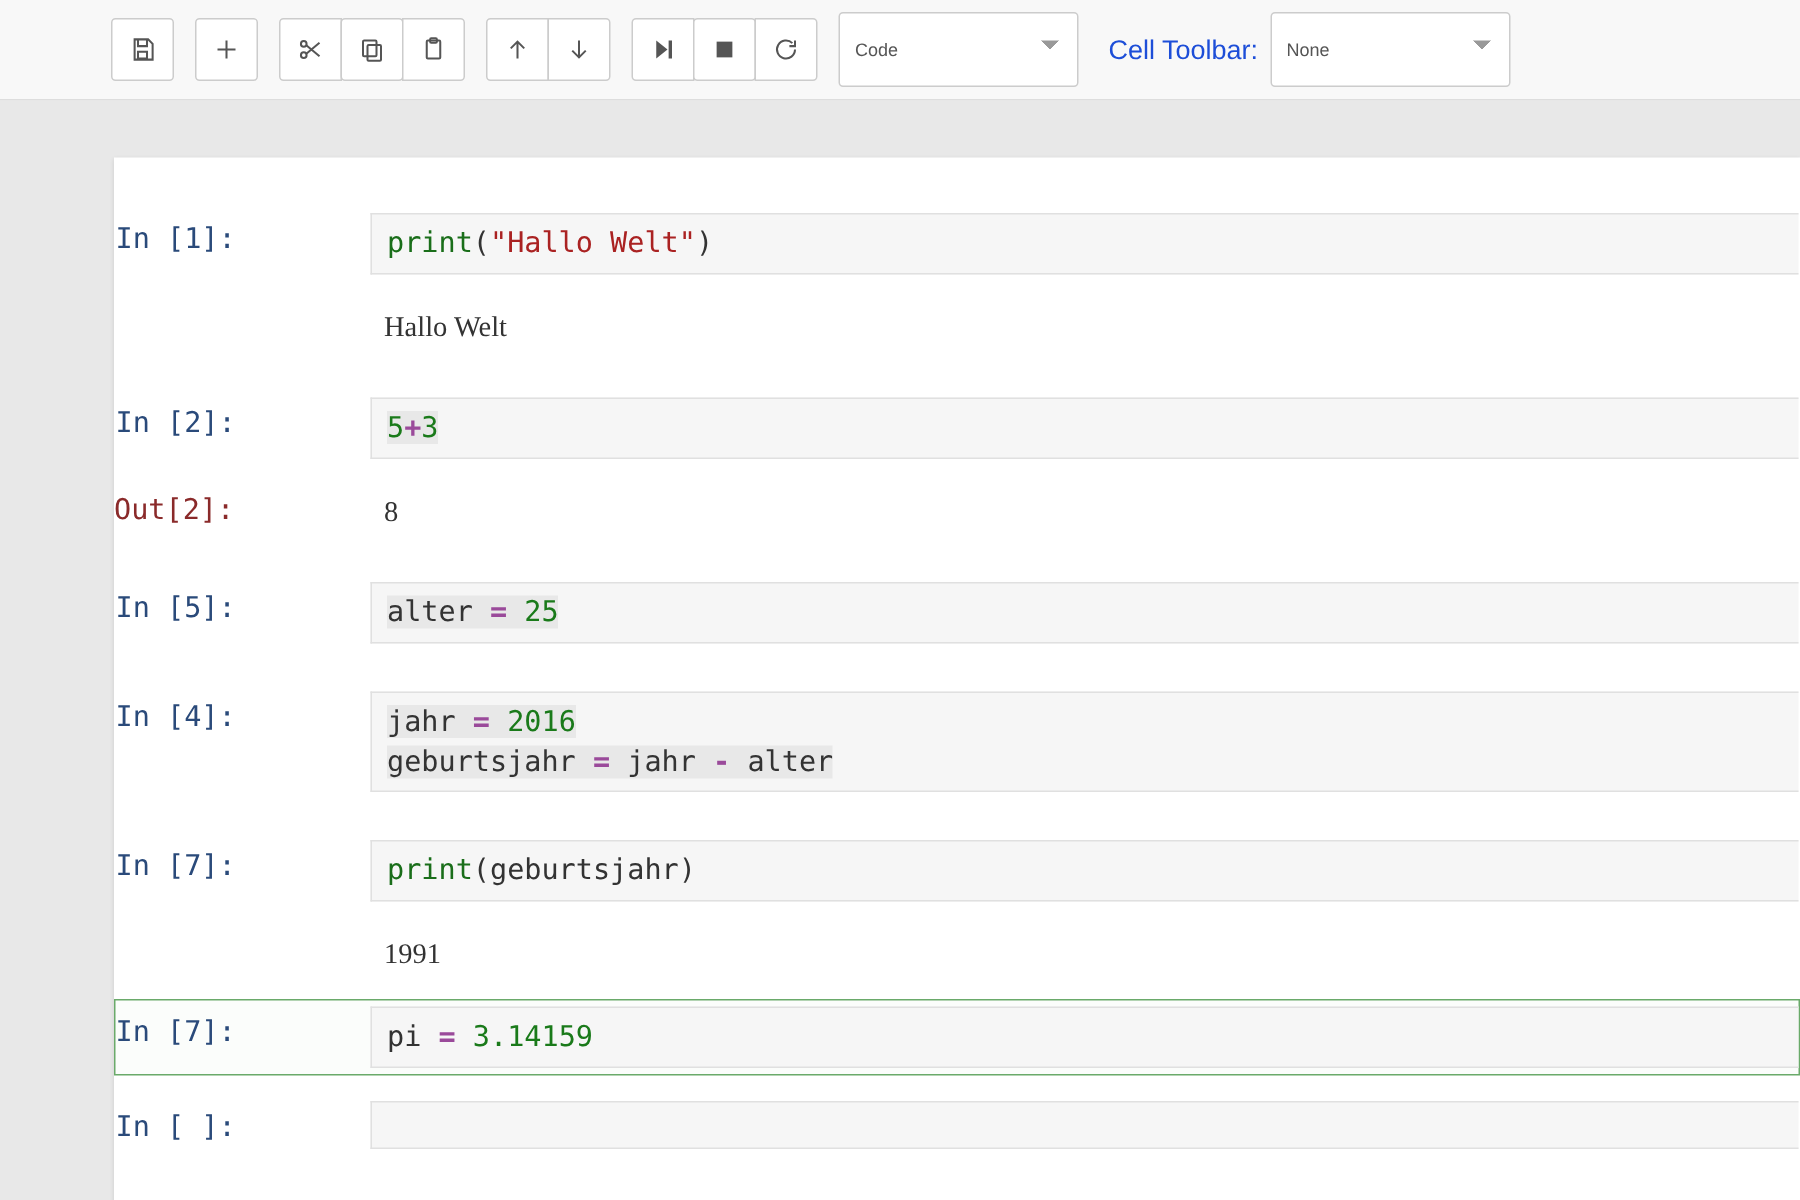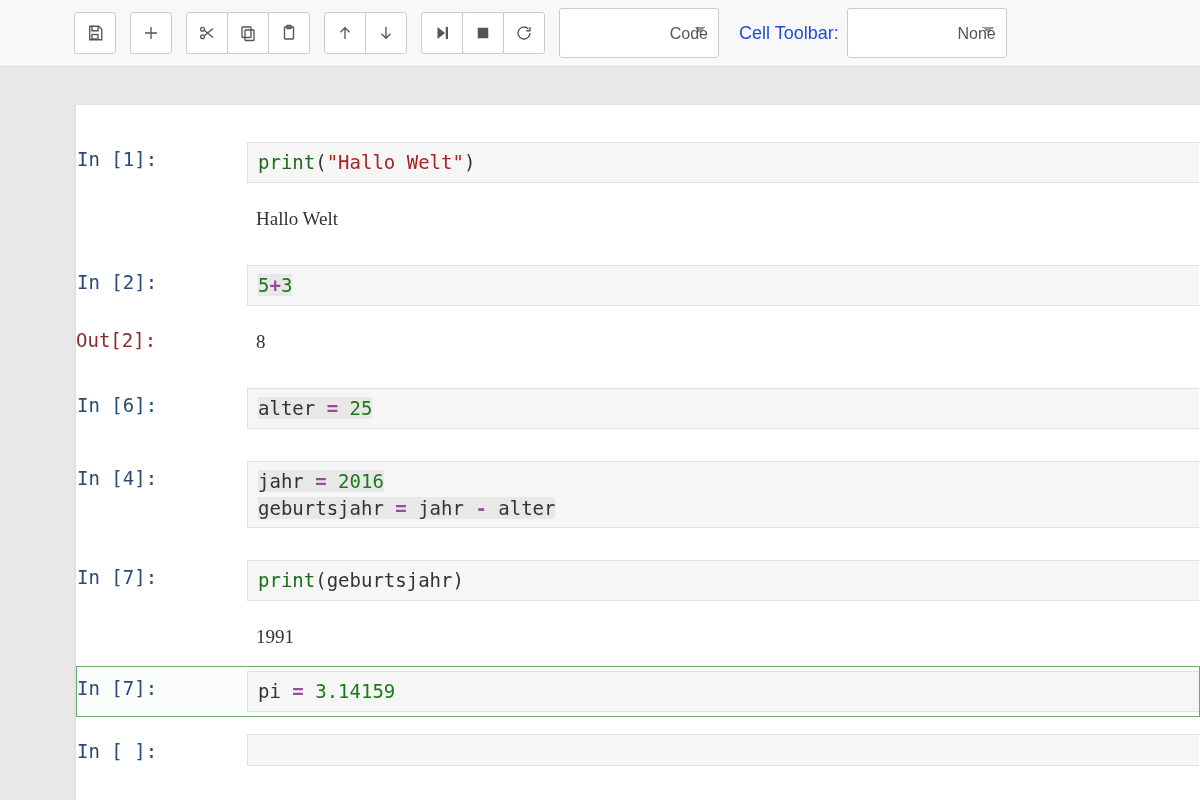--- a/index.html
+++ b/index.html
@@ -43,29 +43,28 @@
   .btn-group .tb-btn:only-child { border-radius: 3px; }
   .tb-btn svg { width: 18px; height: 18px; stroke: #555; fill: none; stroke-width: 1.8; }
   .tb-btn svg.fillable { fill: #555; stroke: none; }
   .tb-select {
     height: 50px;
     min-width: 160px;
     padding: 0 10px;
     background: #fff;
     border: 1px solid #ccc;
     border-radius: 3px;
-    font-size: 16px;
+    font-size: 12px;
     color: #555;
     appearance: none;
     background-image: linear-gradient(45deg, transparent 50%, #999 50%),
                       linear-gradient(135deg, #999 50%, transparent 50%);
     background-position: calc(100% - 18px) 18px, calc(100% - 12px) 18px;
     background-size: 6px 6px, 6px 6px;
     background-repeat: no-repeat;
-    text-align: right;
   }
   .ct-label {
     color: #1d4ed8;
     font-size: 18px;
     margin-left: 14px;
     margin-right: 2px;
     white-space: nowrap;
   }
 
   .notebook-container {
@@ -240,21 +239,21 @@
     <div class="cell-body">
       <div class="input-area"><span class="tok-hl"><span class="tok-num">5</span><span class="tok-op">+</span><span class="tok-num">3</span></span></div>
     </div>
   </div>
   <div class="out-row">
     <div class="prompt out">Out[2]:</div>
     <div class="output-area">8</div>
   </div>
 
   <div class="cell" style="margin-top:22px">
-    <div class="prompt in">In [6]:</div>
+    <div class="prompt in">In [5]:</div>
     <div class="cell-body">
       <div class="input-area"><span class="tok-hl"><span>alter </span><span class="tok-op">=</span><span> </span><span class="tok-num">25</span></span></div>
     </div>
   </div>
 
   <div class="cell" style="margin-top:22px">
     <div class="prompt in">In [4]:</div>
     <div class="cell-body">
       <div class="input-area"><span class="tok-hl"><span>jahr </span><span class="tok-op">=</span><span> </span><span class="tok-num">2016</span></span>
 <span class="tok-hl"><span>geburtsjahr </span><span class="tok-op">=</span><span> jahr </span><span class="tok-op">-</span><span> alter</span></span></div>

